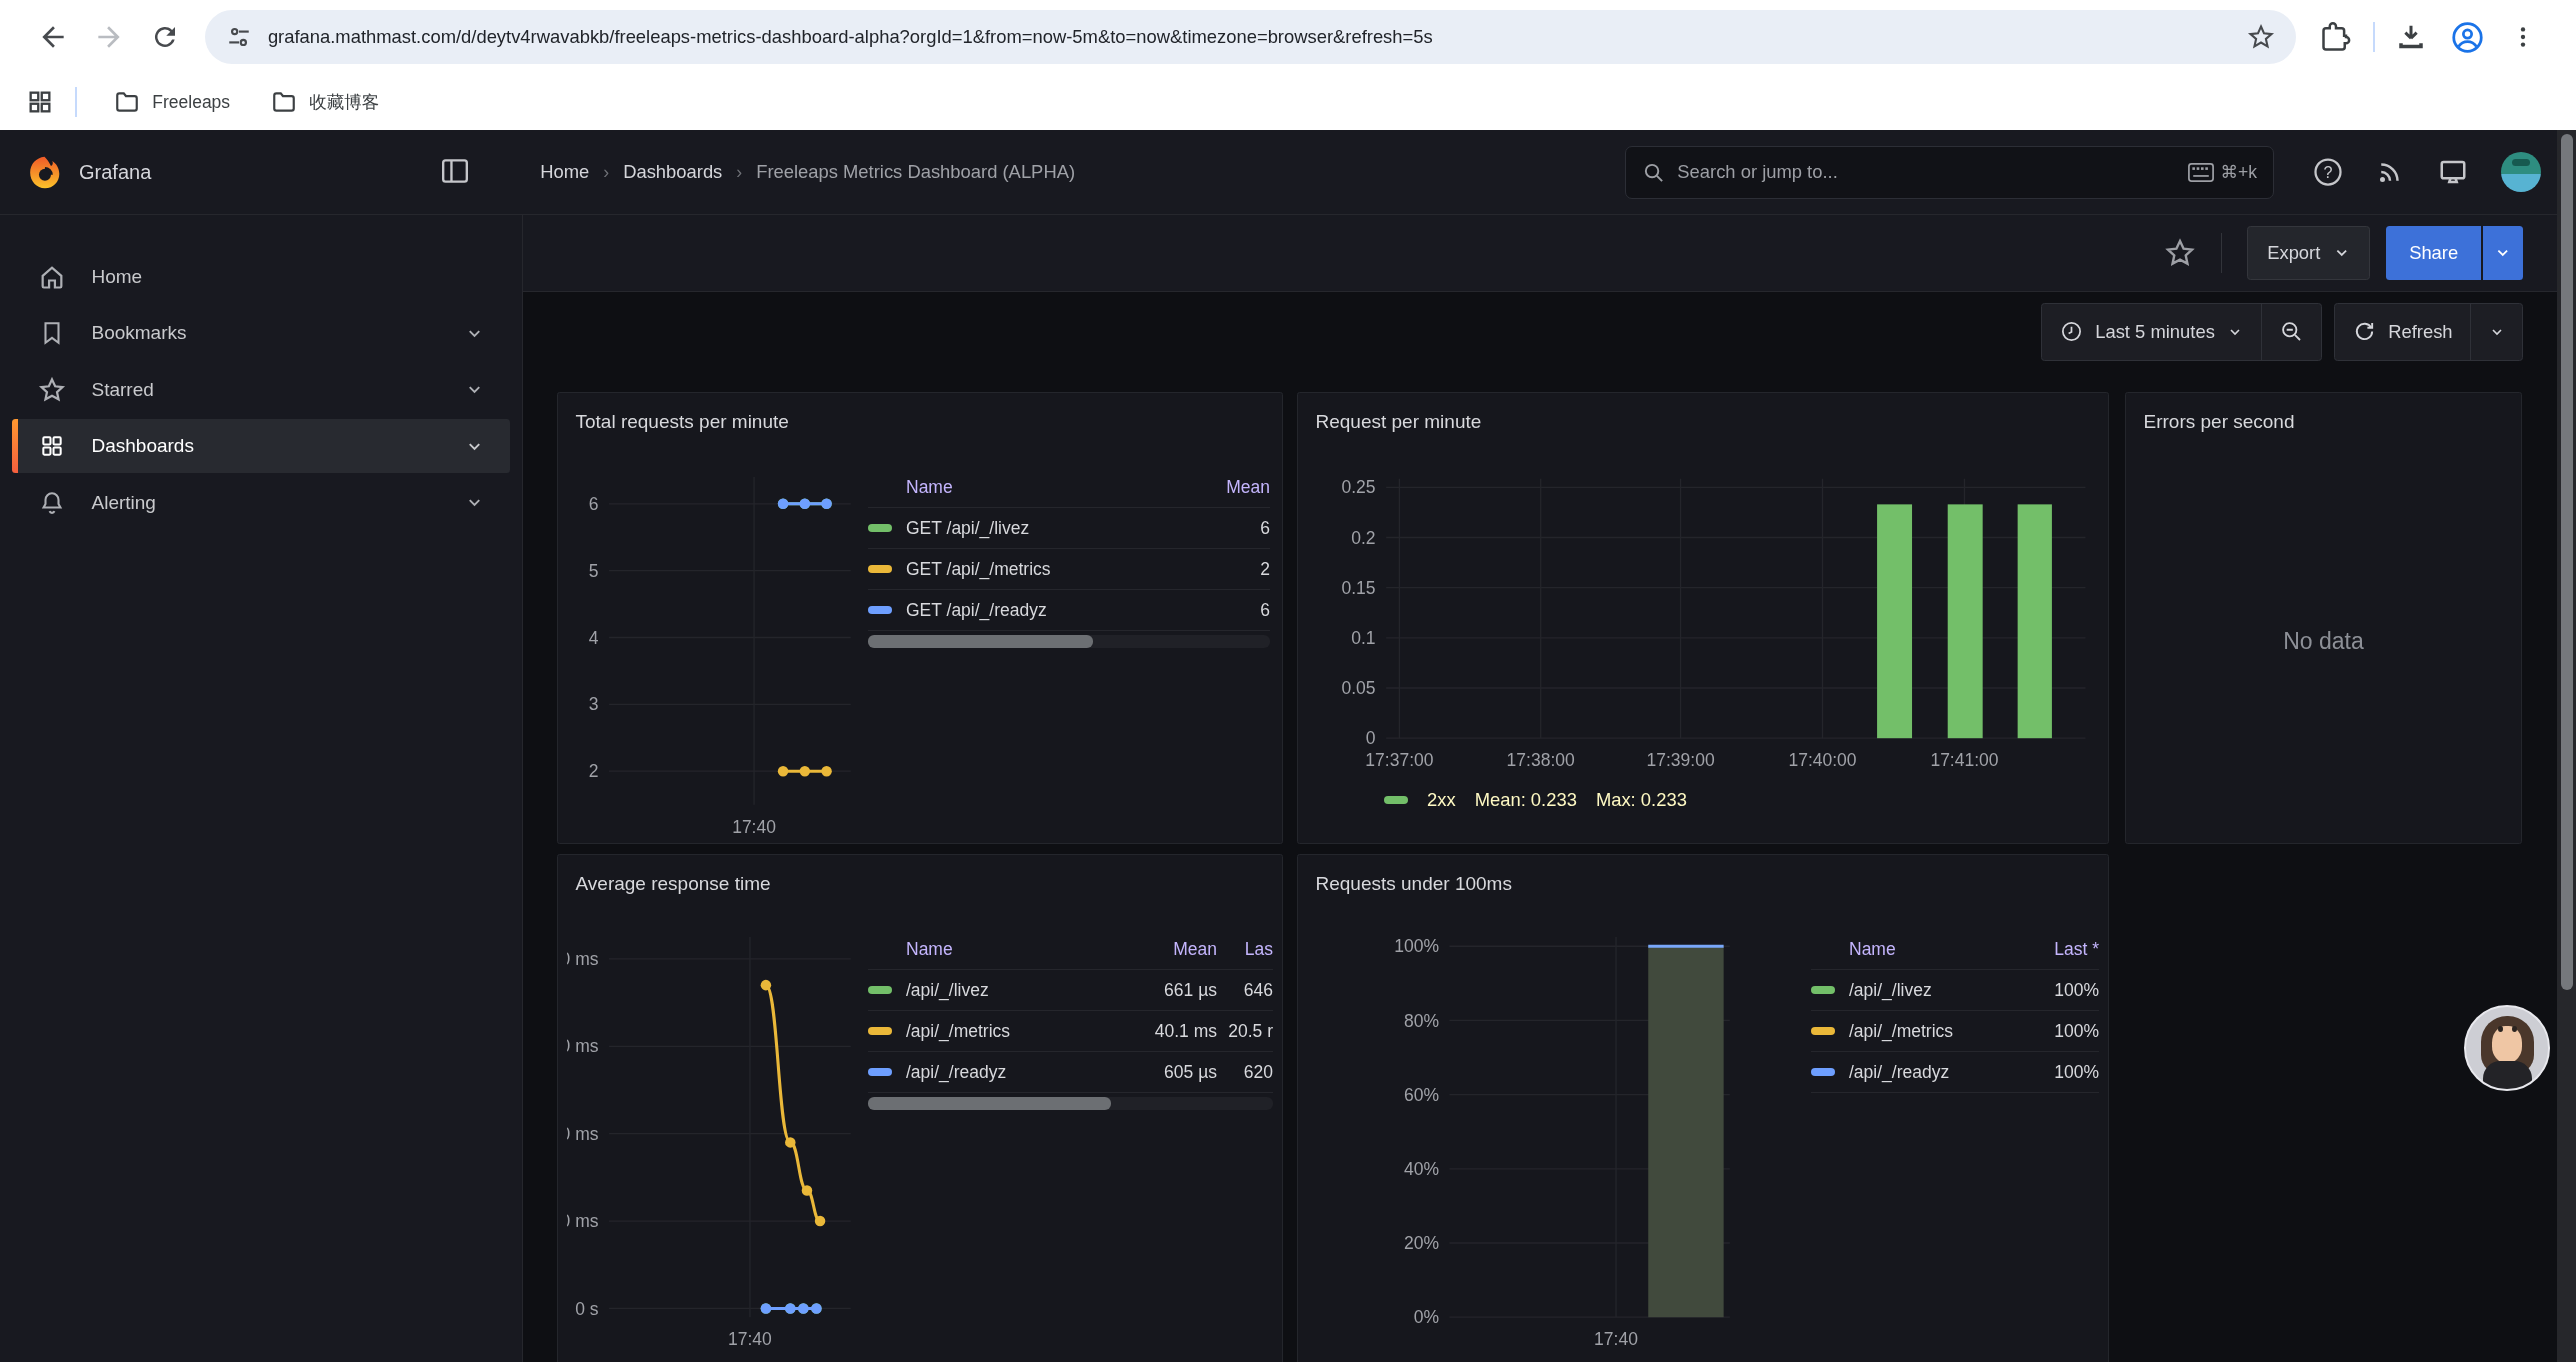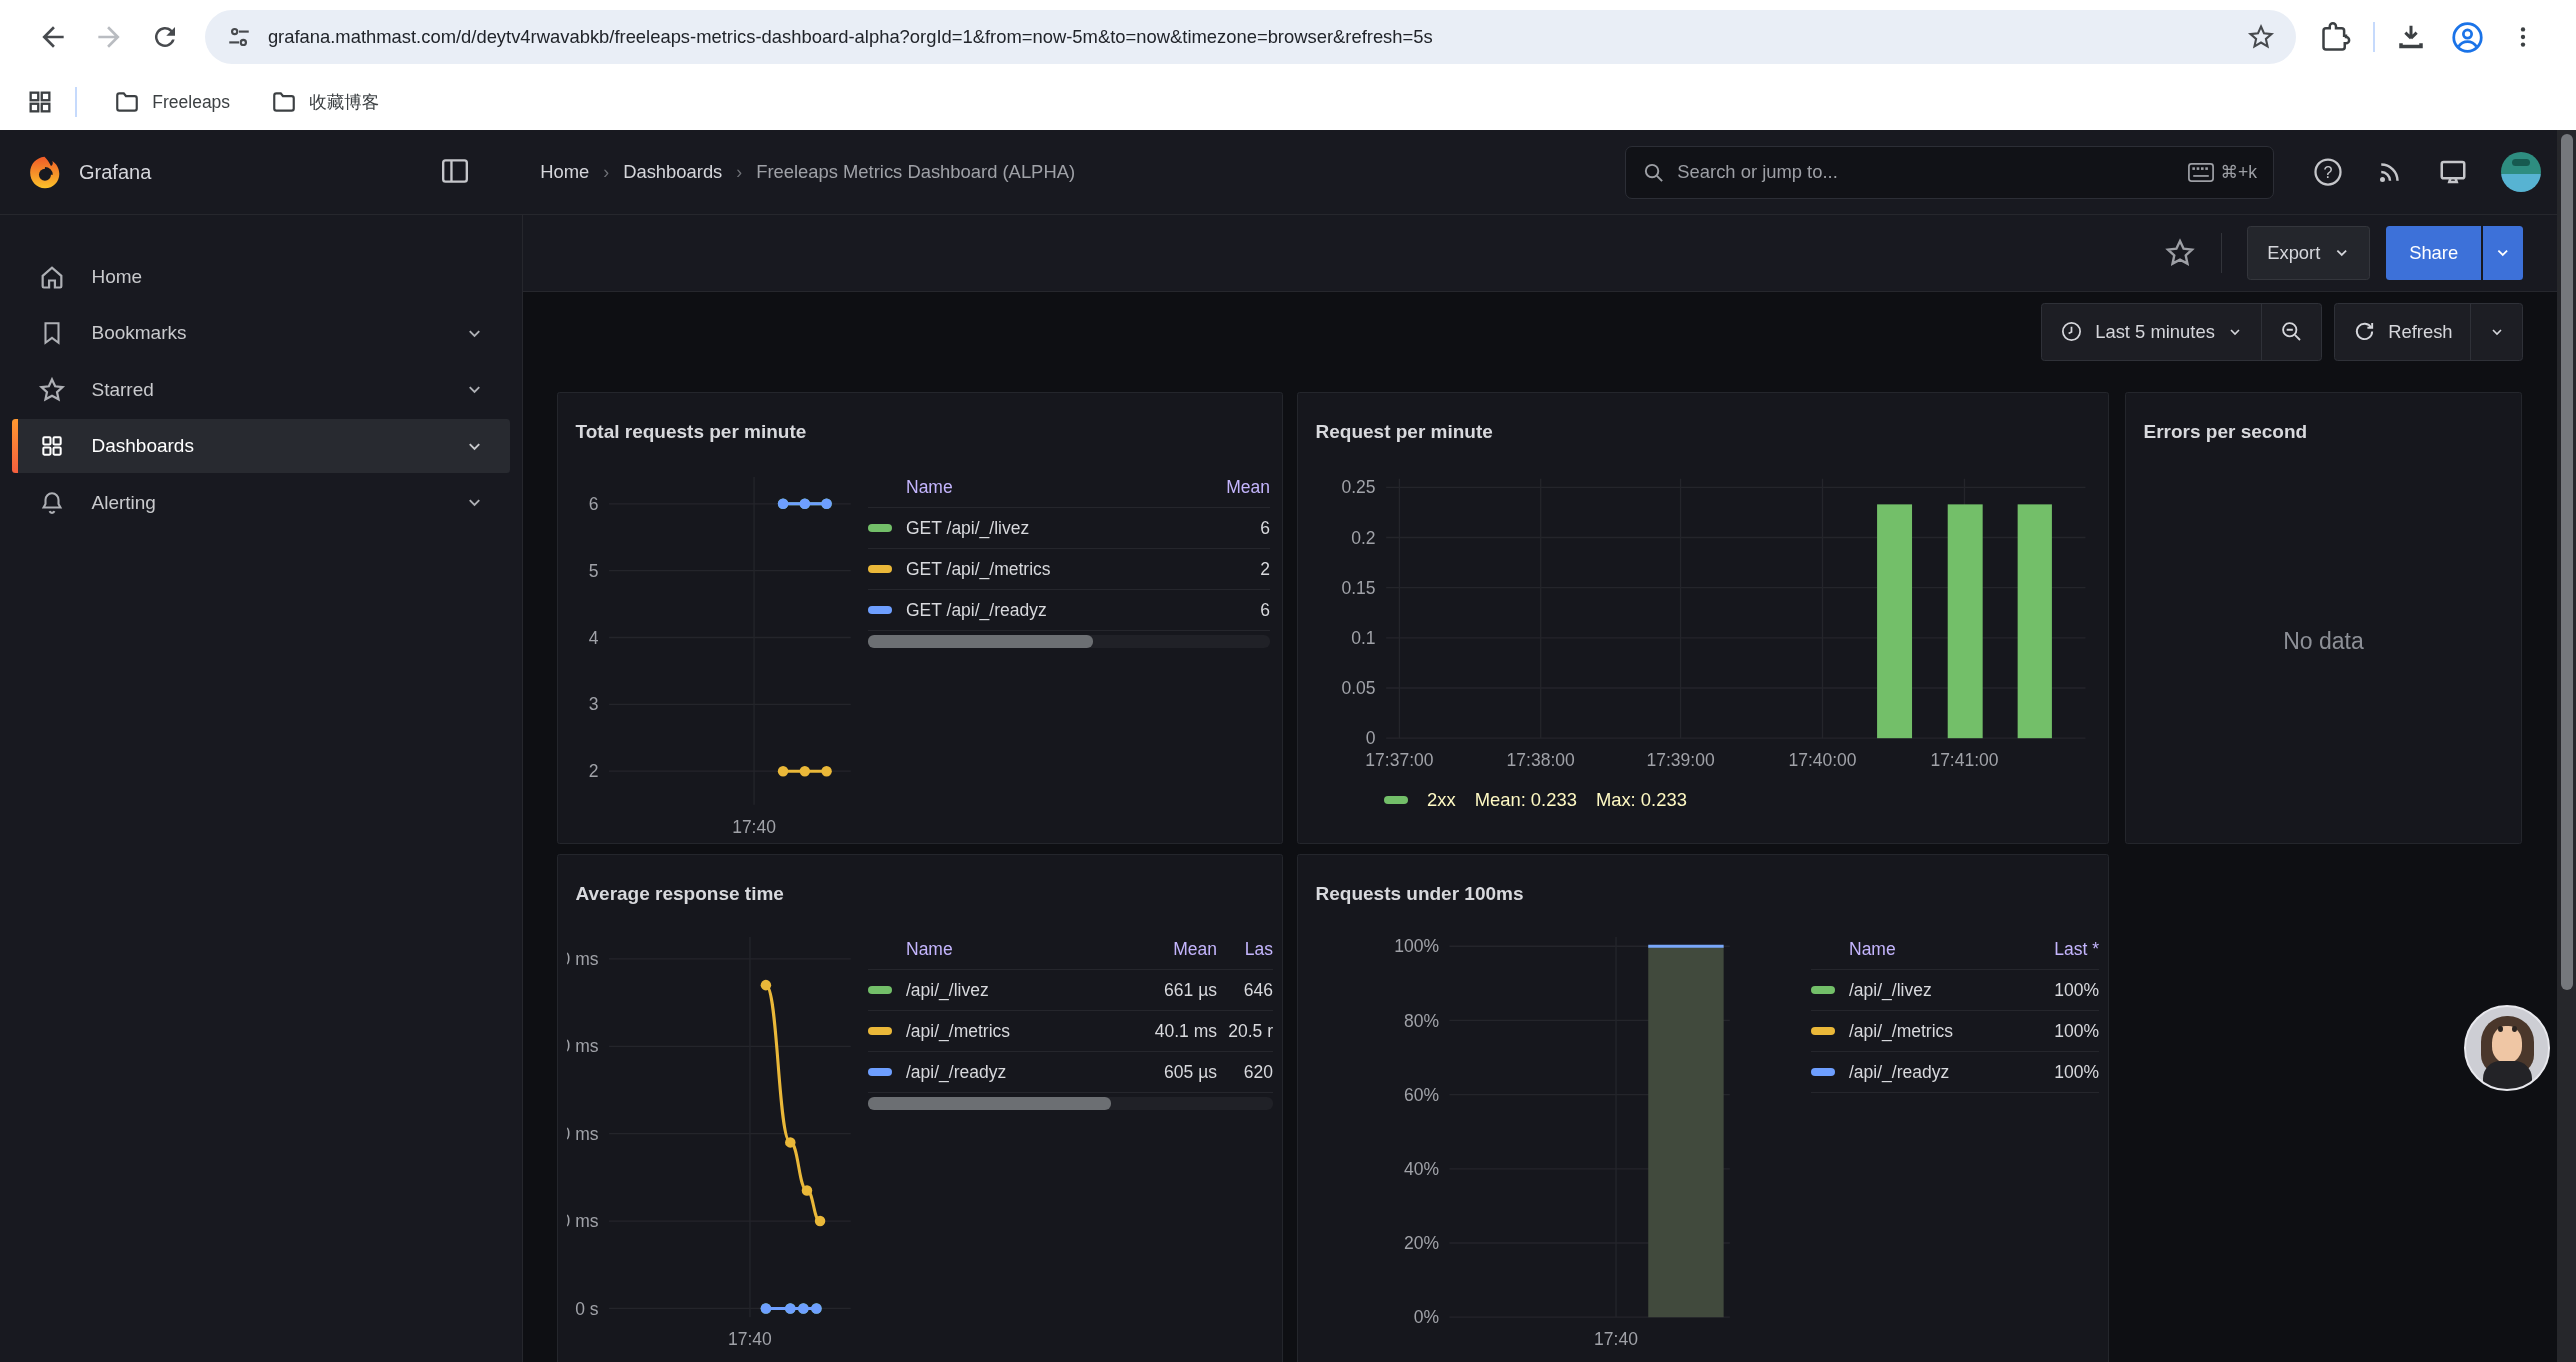--- a/index.html
+++ b/index.html
@@ -63,21 +63,21 @@
     border-radius:0 3.5px 3.5px 0; }
   .btn-primary.main-part { border-radius:3.5px 0 0 3.5px; }
 
   .canvas { position:relative; flex:1; background:#0e0f13; }
   .controls { position:absolute; top:10.5px; right:53px; display:flex; gap:12.3px; }
   .ctrl-group { display:flex; height:58px; background:#1d1e24; border:0.9px solid #2f3138; border-radius:3.5px; overflow:hidden; }
   .ctrl-seg { display:flex; align-items:center; padding:0 17.5px; gap:12.3px; color:#d5d6db; font-size:18.4px; font-weight:500; }
   .ctrl-sep { width:0.9px; background:#2f3138; }
 
   .panel { position:absolute; background:#16171d; border:0.9px solid #24262c; border-radius:2.6px; overflow:hidden; }
-  .panel-title { position:absolute; left:17.5px; top:28px; font-size:19px; font-weight:700; color:#d8d9dd; white-space:nowrap; }
+  .panel-title { position:absolute; left:17.5px; top:18px; font-size:19px; font-weight:400; color:#d8d9dd; white-space:nowrap; }
   .chart { position:absolute; }
   .nodata { position:absolute; left:0; right:0; top:235px; text-align:center; font-size:23px; color:#8d9097; }
 
   .legend-table { position:absolute; font-size:17.5px; color:#d8d9dd; }
   .lt-row { display:flex; align-items:center; height:41px; border-bottom:0.9px solid #25262c; }
   .lt-head { border-bottom:0.9px solid #25262c; color:#c4b5fd; font-weight:500; }
   .lt-name { flex:1; display:flex; align-items:center; gap:14px; min-width:0; white-space:nowrap; overflow:hidden; }
   .pill { width:24px; height:8px; border-radius:4.4px; flex:0 0 auto; }
   .lt-col-r { text-align:right; white-space:nowrap; }
   .lt-clip { overflow:hidden; white-space:nowrap; }

